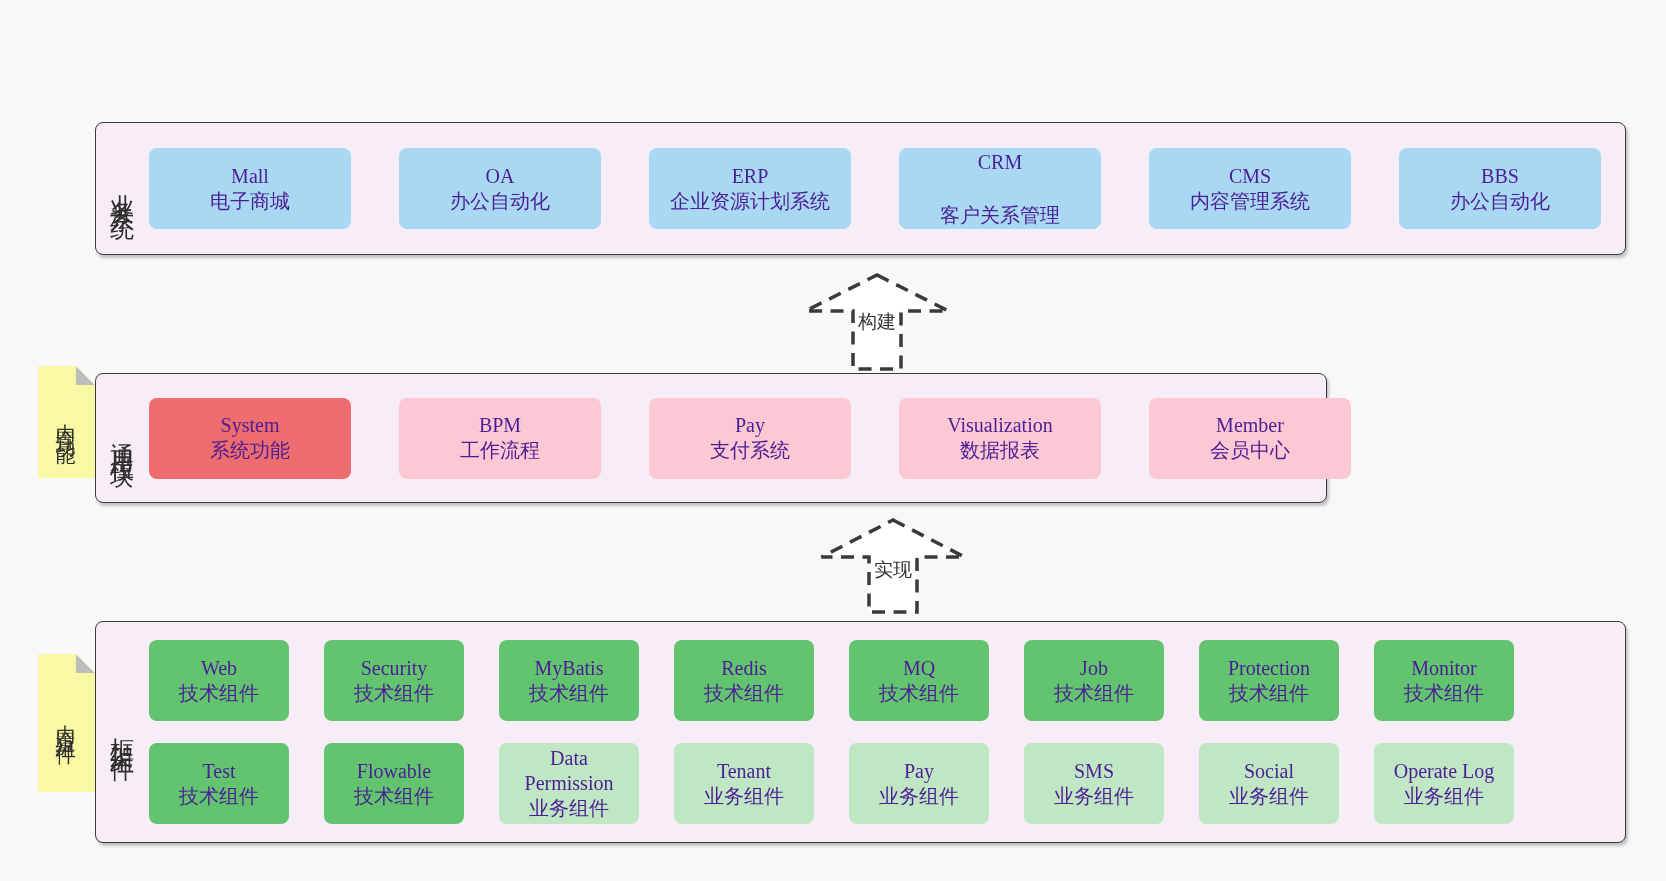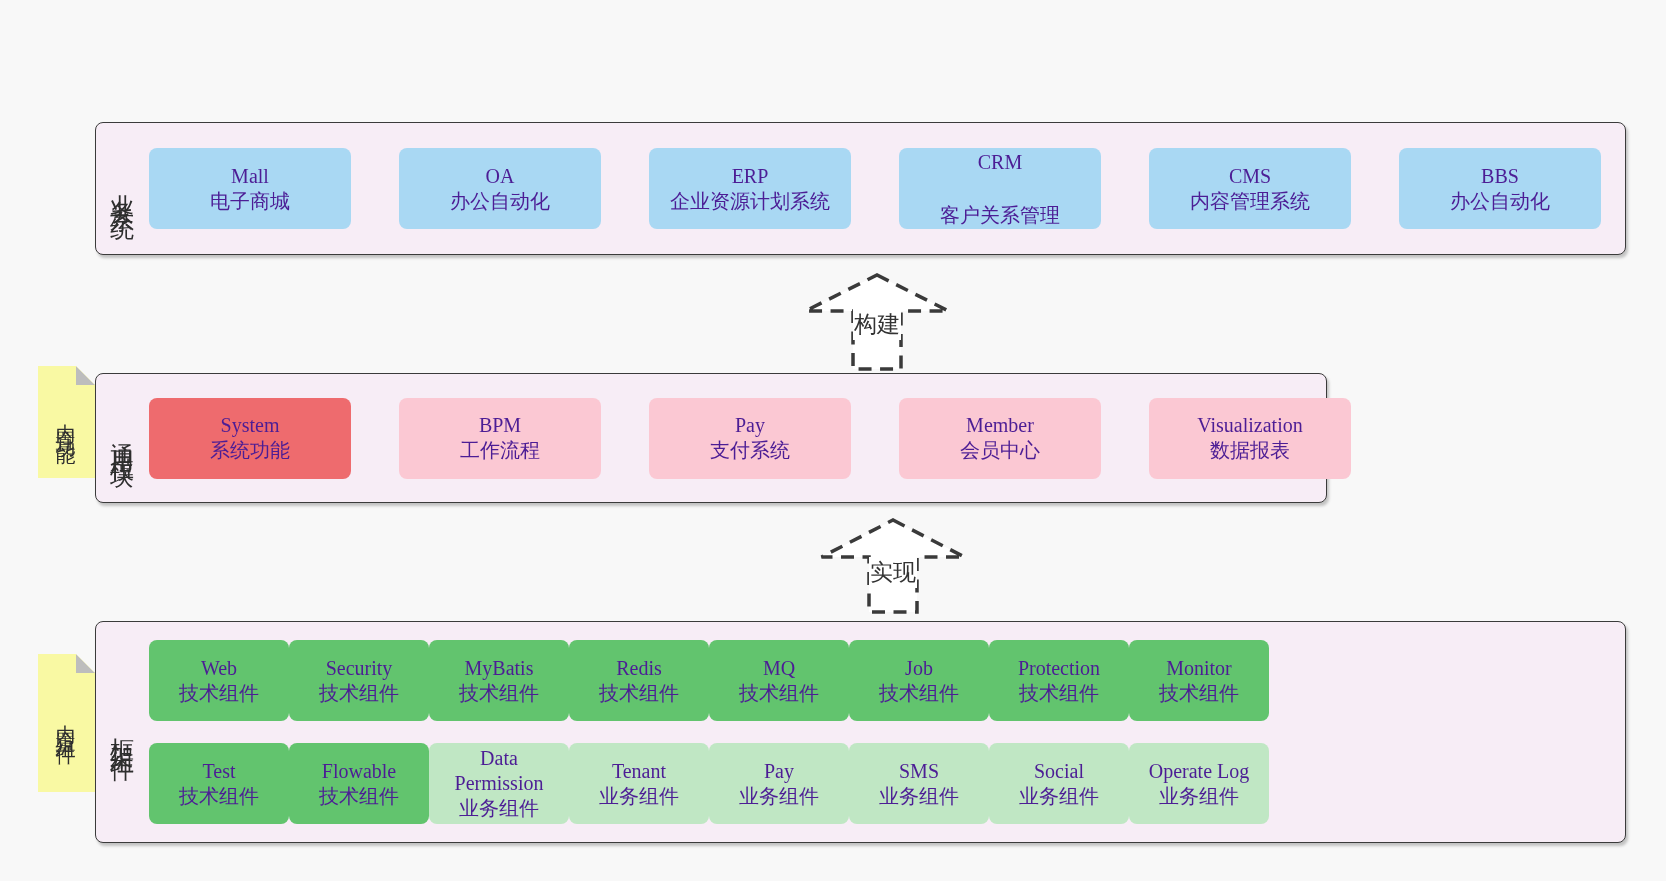--- a/index.html
+++ b/index.html
@@ -33,21 +33,21 @@
     color:#2e2e2e;
     white-space:nowrap;
   }
   .rows{
     position:absolute;
     left:53px;right:18px;top:0;bottom:0;
     display:flex;flex-direction:column;justify-content:center;
   }
   .row{display:flex;}
   .row.wide{gap:48px;}
-  .row.narrow{}
+  .row.narrow{gap:35px;}
   .rows.two{gap:22px;}
 
   
   .box{
     height:81px;
     border-radius:8px;
     display:flex;flex-direction:column;align-items:center;justify-content:center;
     text-align:center;
     font-size:20px;line-height:25px;
     color:#4c1d95;
@@ -82,21 +82,21 @@
     white-space:nowrap;
   }
 
   
   .arrow{position:absolute;}
   .arrow svg{display:block;}
   .arrow-label{
     position:absolute;
     left:50%;transform:translateX(-50%);
     background:#ffffff;
-    font-size:23px;
+    font-size:19px;
     color:#333;
     white-space:nowrap;
     padding:0 1px;
   }
 </style>
 </head>
 <body>
 
 <div class="canvas">
 
@@ -153,26 +153,26 @@
           </div>
           <div class="box" style="background: rgb(251, 200, 211);">
             <div class="en">BPM</div>
             <div class="zh">工作流程</div>
           </div>
           <div class="box" style="background: rgb(251, 200, 211);">
             <div class="en">Pay</div>
             <div class="zh">支付系统</div>
           </div>
           <div class="box" style="background: rgb(251, 200, 211);">
+            <div class="en">Visualization</div>
+            <div class="zh">数据报表</div>
+          </div>
+          <div class="box" style="background: rgb(251, 200, 211);">
             <div class="en">Member</div>
             <div class="zh">会员中心</div>
-          </div>
-          <div class="box" style="background: rgb(251, 200, 211);">
-            <div class="en">Visualization</div>
-            <div class="zh">数据报表</div>
           </div>
         </div>
     </div>
   </section>
 
   <div class="arrow" style="left:811px;top:515px;width:164px;height:100px;">
     <svg width="164" height="100" viewBox="0 0 164 100">
       <polygon points="82,5 153.5,42 106,42 106,97 58,97 58,42 10.5,42" fill="#ffffff" stroke="#3a3a3a" stroke-width="3.5" stroke-dasharray="13 8.5" stroke-linejoin="miter"></polygon>
     </svg>
     <div class="arrow-label" style="top:42px;">实现</div>

